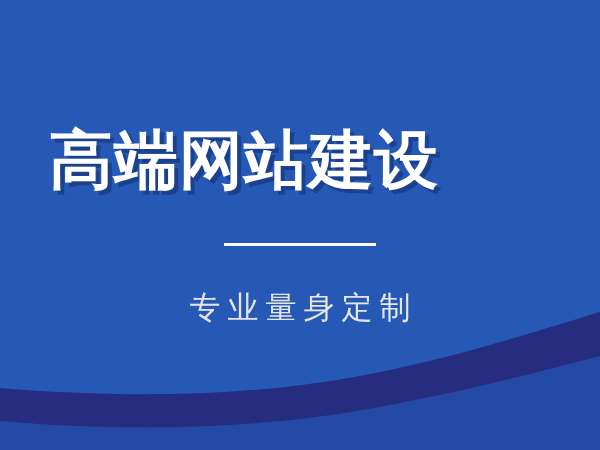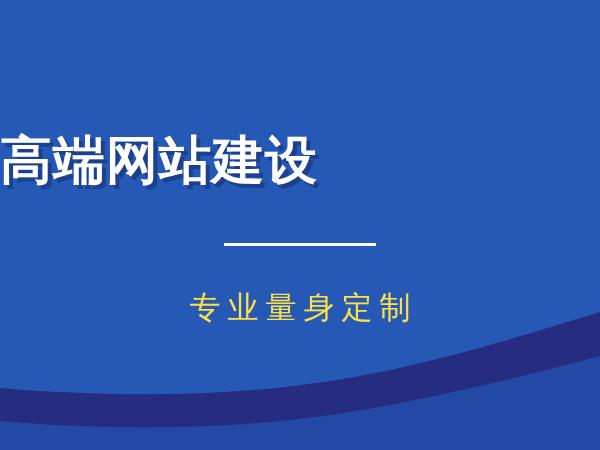--- a/index.html
+++ b/index.html
@@ -36,22 +36,23 @@
     flex-direction: column;
     align-items: center;
     z-index: 5;
   }
   .headline {
     margin: 0;
     position: absolute;
     top: 112px;
     left: 0;
     width: 488px;
+    text-align: center;
     color: #ffffff;
-    font-size: 52px;
+    font-size: 64px;
     line-height: 96px;
     font-weight: bold;
     letter-spacing: 1px;
     text-shadow: 4px 4px 0 rgba(20, 46, 110, 0.55);
     white-space: nowrap;
   }
   .divider {
     position: absolute;
     top: 243px;
     left: 50%;
@@ -60,21 +61,21 @@
     height: 3px;
     background: #ffffff;
   }
   .subtitle {
     margin: 0;
     position: absolute;
     top: 288px;
     left: 0;
     width: 600px;
     text-align: center;
-    color: #fde047;
+    color: #e5e5e5;
     font-size: 31px;
     line-height: 40px;
     font-weight: normal;
     letter-spacing: 7px;
     text-indent: 7px;
     white-space: nowrap;
   }
 </style>
 </head>
 <body>

